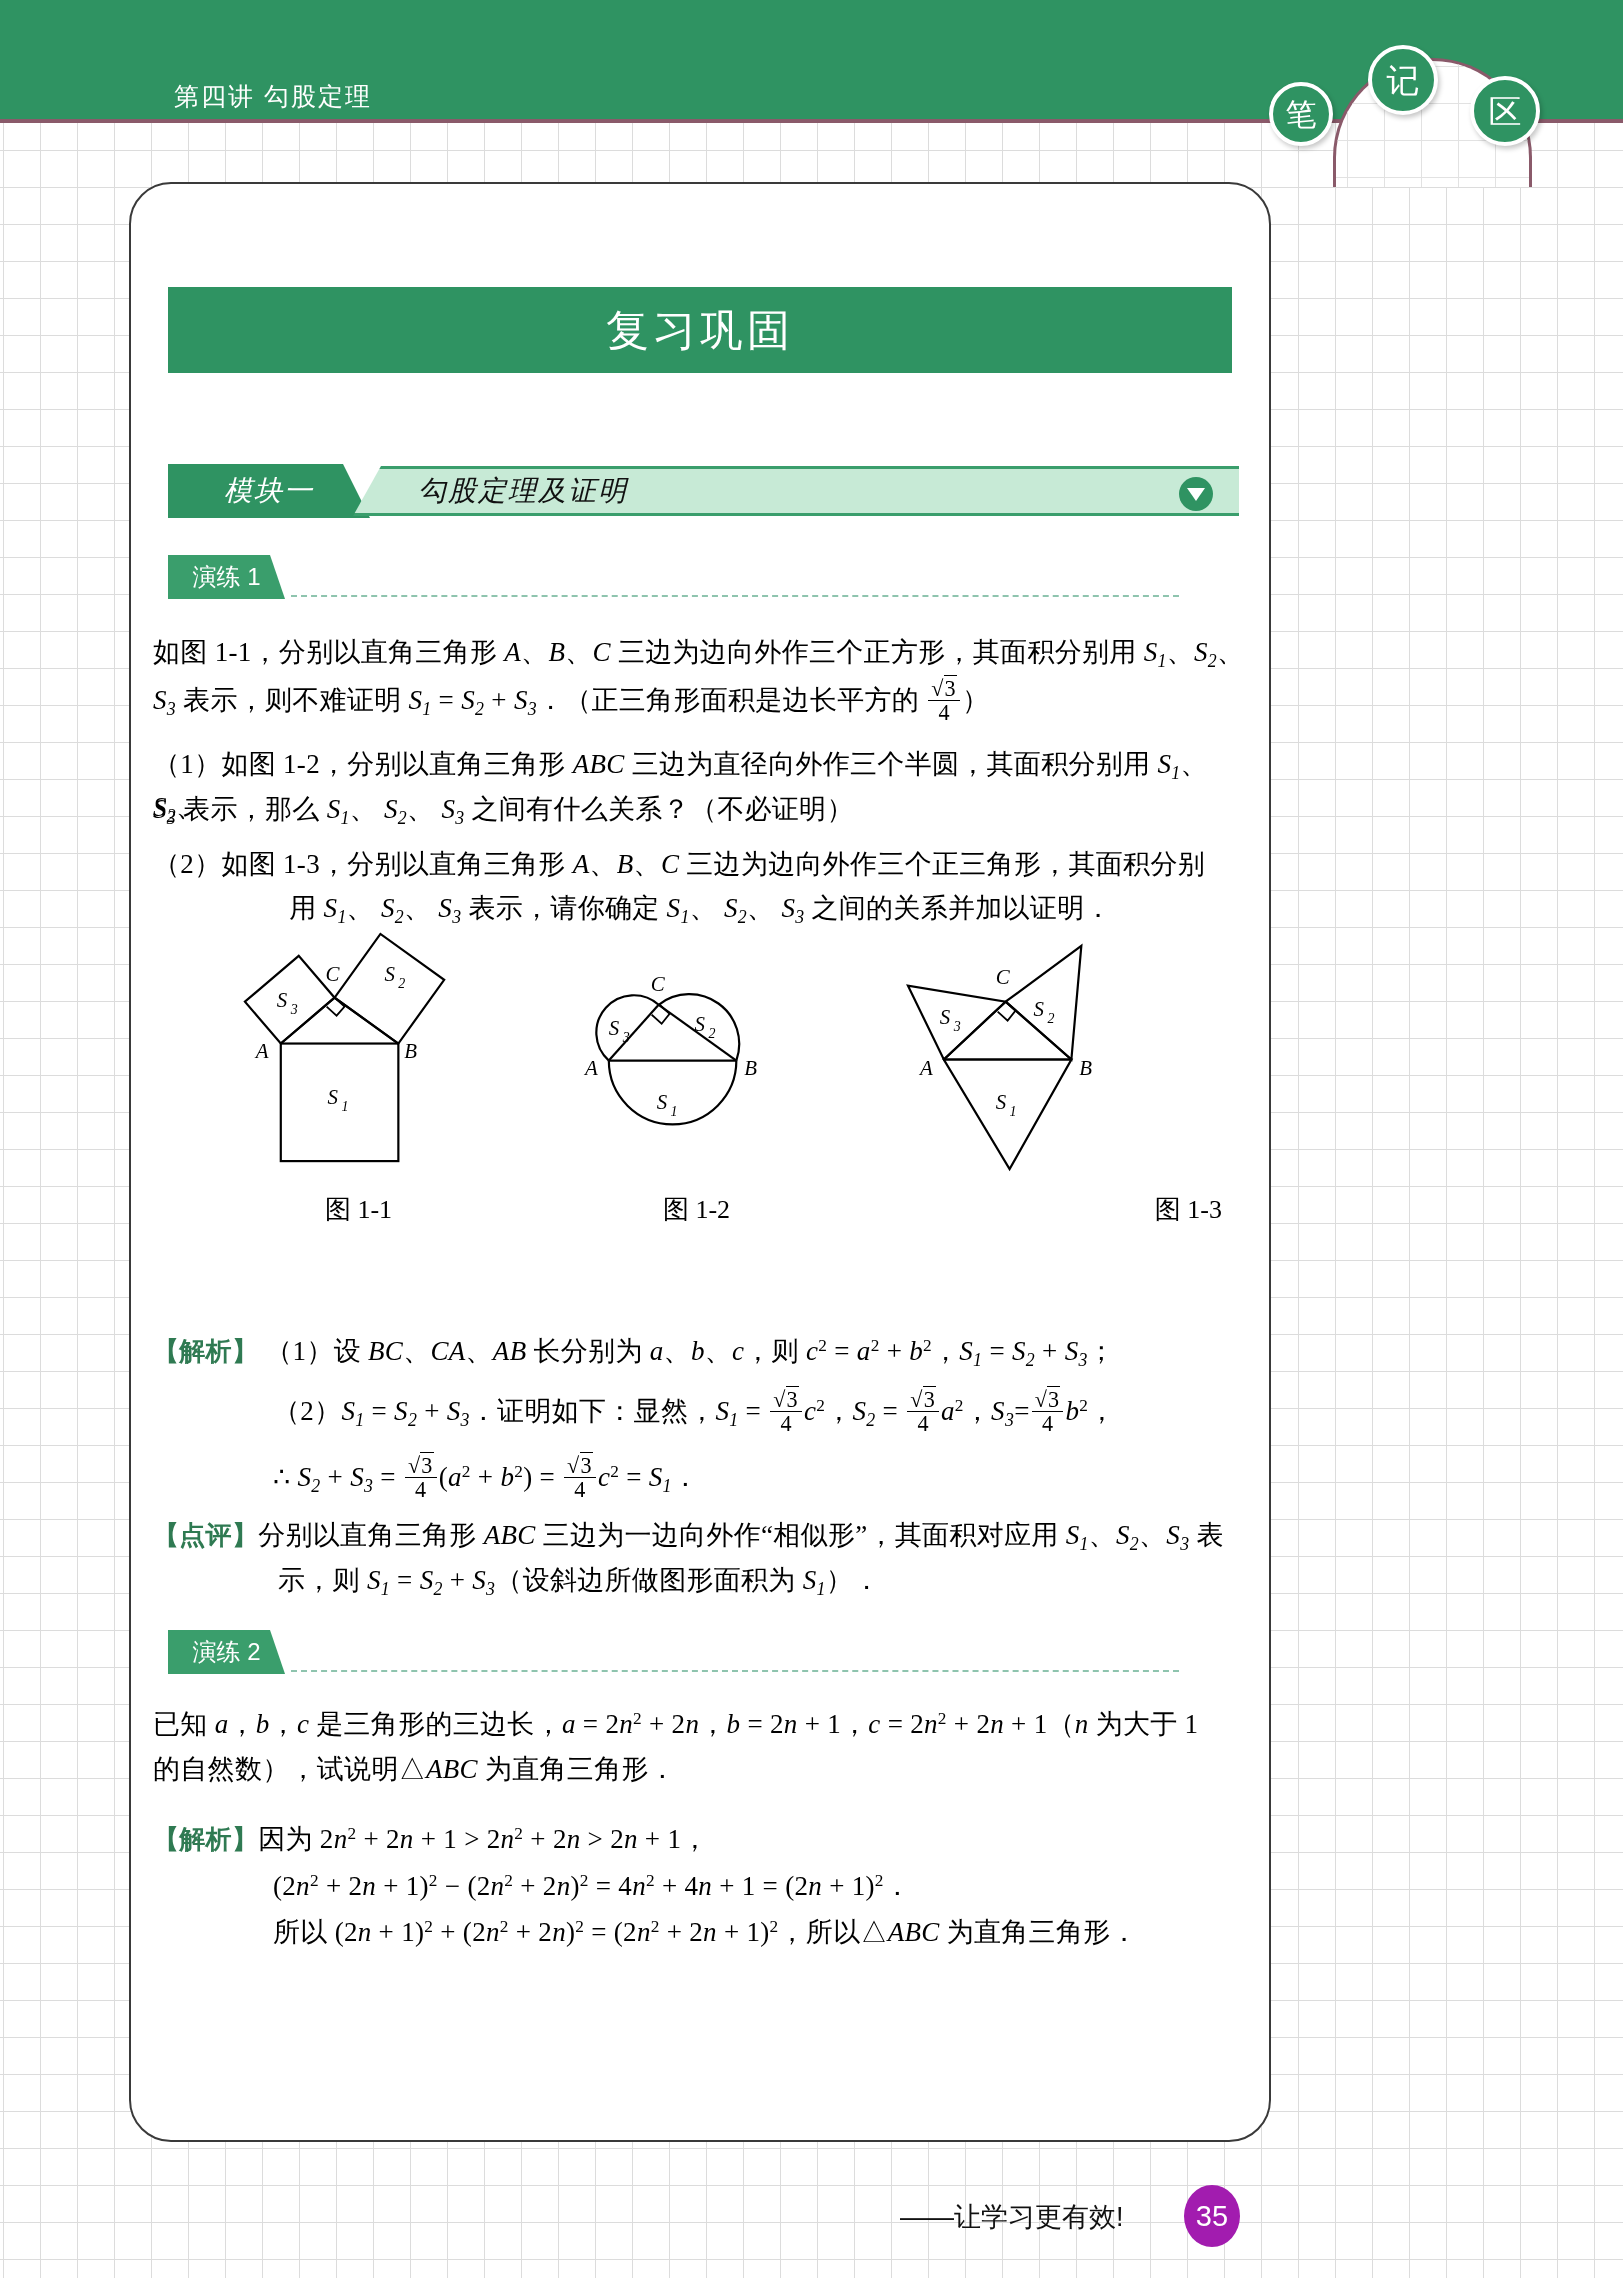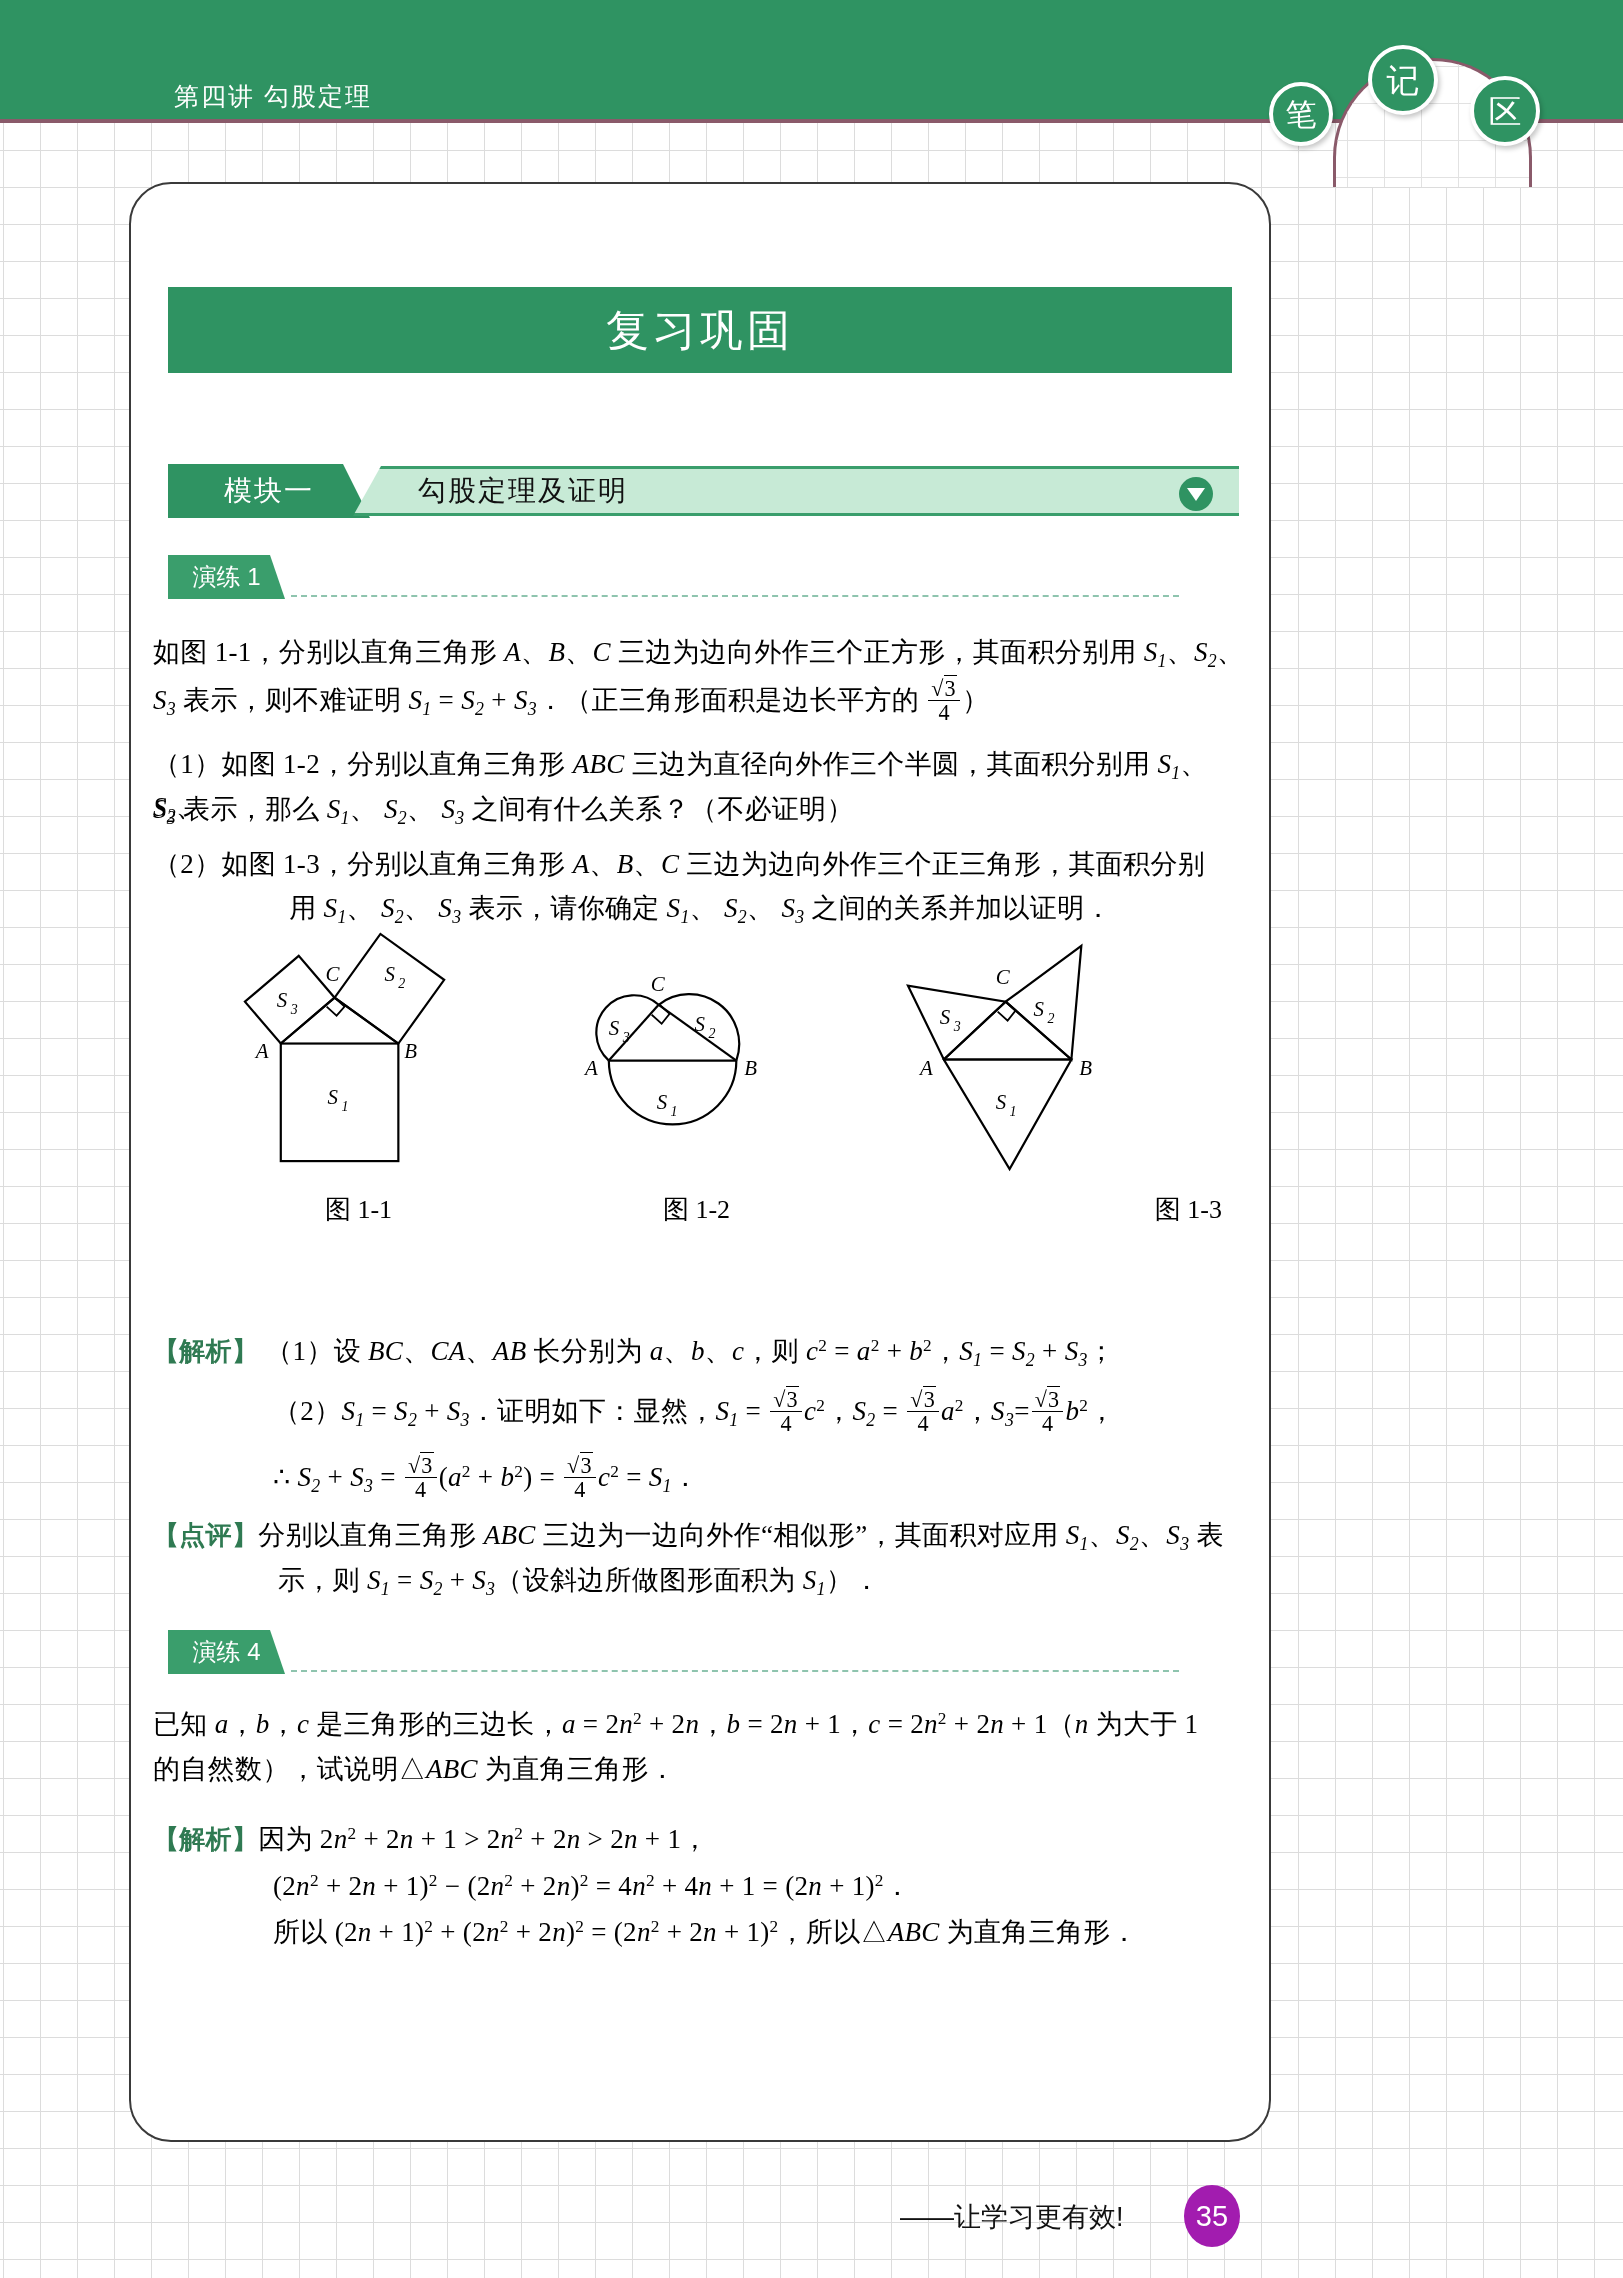--- a/index.html
+++ b/index.html
@@ -100,21 +100,21 @@
     border-radius: 0;
     color: #ffffff;
     font-family: "Liberation Sans", sans-serif;
     font-size: 43px;
     text-align: center;
     line-height: 86px;
     letter-spacing: 4px;
   }
 
   
-  .module-row { position: absolute; left: 39px; top: 282px; width: 1214px; height: 58px; }
+  .module-row { position: absolute; left: 39px; top: 282px; width: 1214px; height: 58px; font-style: italic; }
   .module-tab {
     position: absolute; left: 0; top: 0;
     width: 202px; height: 54px;
     background: #2f9362;
     color: #fff;
     font-family: "Liberation Sans", sans-serif;
     font-size: 28px;
     line-height: 54px;
     text-align: center;
     clip-path: polygon(0 0, 175px 0, 202px 54px, 0 100%);
@@ -389,21 +389,21 @@
   </div>
 
   <div class="ptext" style="left:24px; top:1333px; width:1104px;">
     <span class="label-green">【点评】</span>分别以直角三角形 <i class="v">ABC</i> 三边为一边向外作“相似形”，其面积对应用 <i class="v">S</i><span class="sub">1</span>、<i class="v">S</i><span class="sub">2</span>、<i class="v">S</i><span class="sub">3</span> 表
   </div>
   <div class="ptext" style="left:149px; top:1378px; width:995px;">
     示，则 <i class="v">S</i><span class="sub">1</span> = <i class="v">S</i><span class="sub">2</span> + <i class="v">S</i><span class="sub">3</span>（设斜边所做图形面积为 <i class="v">S</i><span class="sub">1</span>）．
   </div>
 
   <div class="ex-row" style="left:39px; top:1448px;">
-    <div class="ex-badge">演练 4</div>
+    <div class="ex-badge">演练 2</div>
     <div class="ex-rule"></div>
   </div>
 
   <div class="ptext" style="left:24px; top:1522px; width:1104px;">
     已知 <i class="v">a</i>，<i class="v">b</i>，<i class="v">c</i> 是三角形的三边长，<i class="v">a</i> = 2<i class="v">n</i><span class="supn">2</span> + 2<i class="v">n</i>，<i class="v">b</i> = 2<i class="v">n</i> + 1，<i class="v">c</i> = 2<i class="v">n</i><span class="supn">2</span> + 2<i class="v">n</i> + 1（<i class="v">n</i> 为大于 1
   </div>
   <div class="ptext" style="left:24px; top:1567px; width:1104px;">
     的自然数），试说明△<i class="v">ABC</i> 为直角三角形．
   </div>
 

